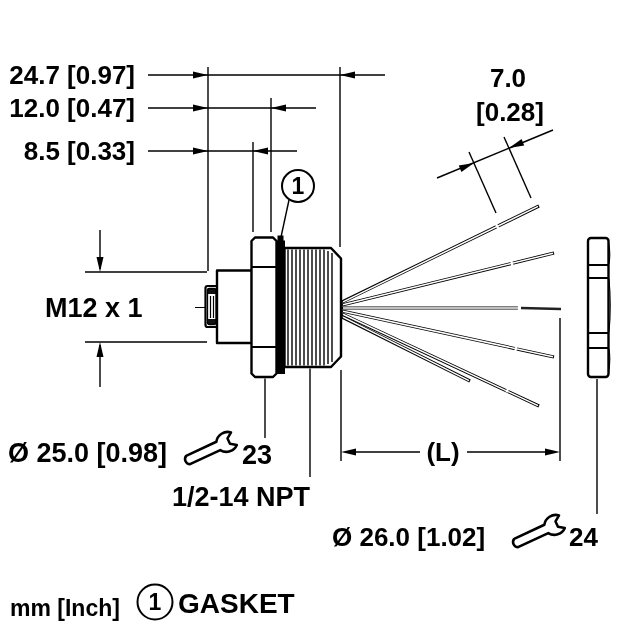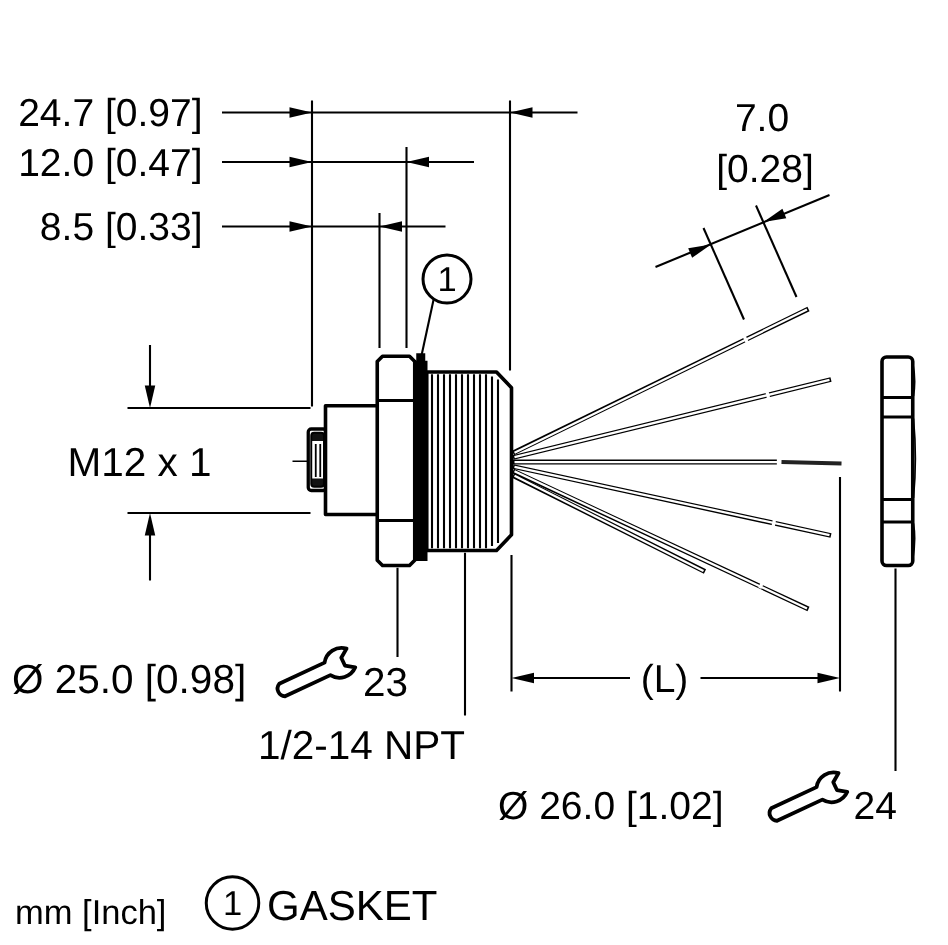--- a/index.html
+++ b/index.html
@@ -1,16 +1,16 @@
 <!DOCTYPE html>
 <html><head>
 <meta charset="utf-8">
 <style>
   html,body{margin:0;padding:0;background:#ffffff;}
-  .stage{width:632px;height:630px;background:#fff;position:relative;overflow:hidden;}
+  .stage{width:632px;height:630px;background:#fff;position:relative;overflow:hidden;font-weight:bold;}
   svg{display:block;}
   .lbl{font-family:"Liberation Sans","DejaVu Sans",sans-serif;fill:#000;}
   .f26{font-size:26px;}
   .f27{font-size:27px;}
   .f23{font-size:23px;}
   .f28{font-size:28px;}
   .thin{stroke:#000;stroke-width:1.4;fill:none;}
   .hair{stroke:#000;stroke-width:1.1;fill:none;}
   .outline{fill:#fff;stroke:#000;stroke-width:2.4;stroke-linejoin:round;}
   .outline2{fill:#fff;stroke:#000;stroke-width:2.2;stroke-linejoin:round;}

